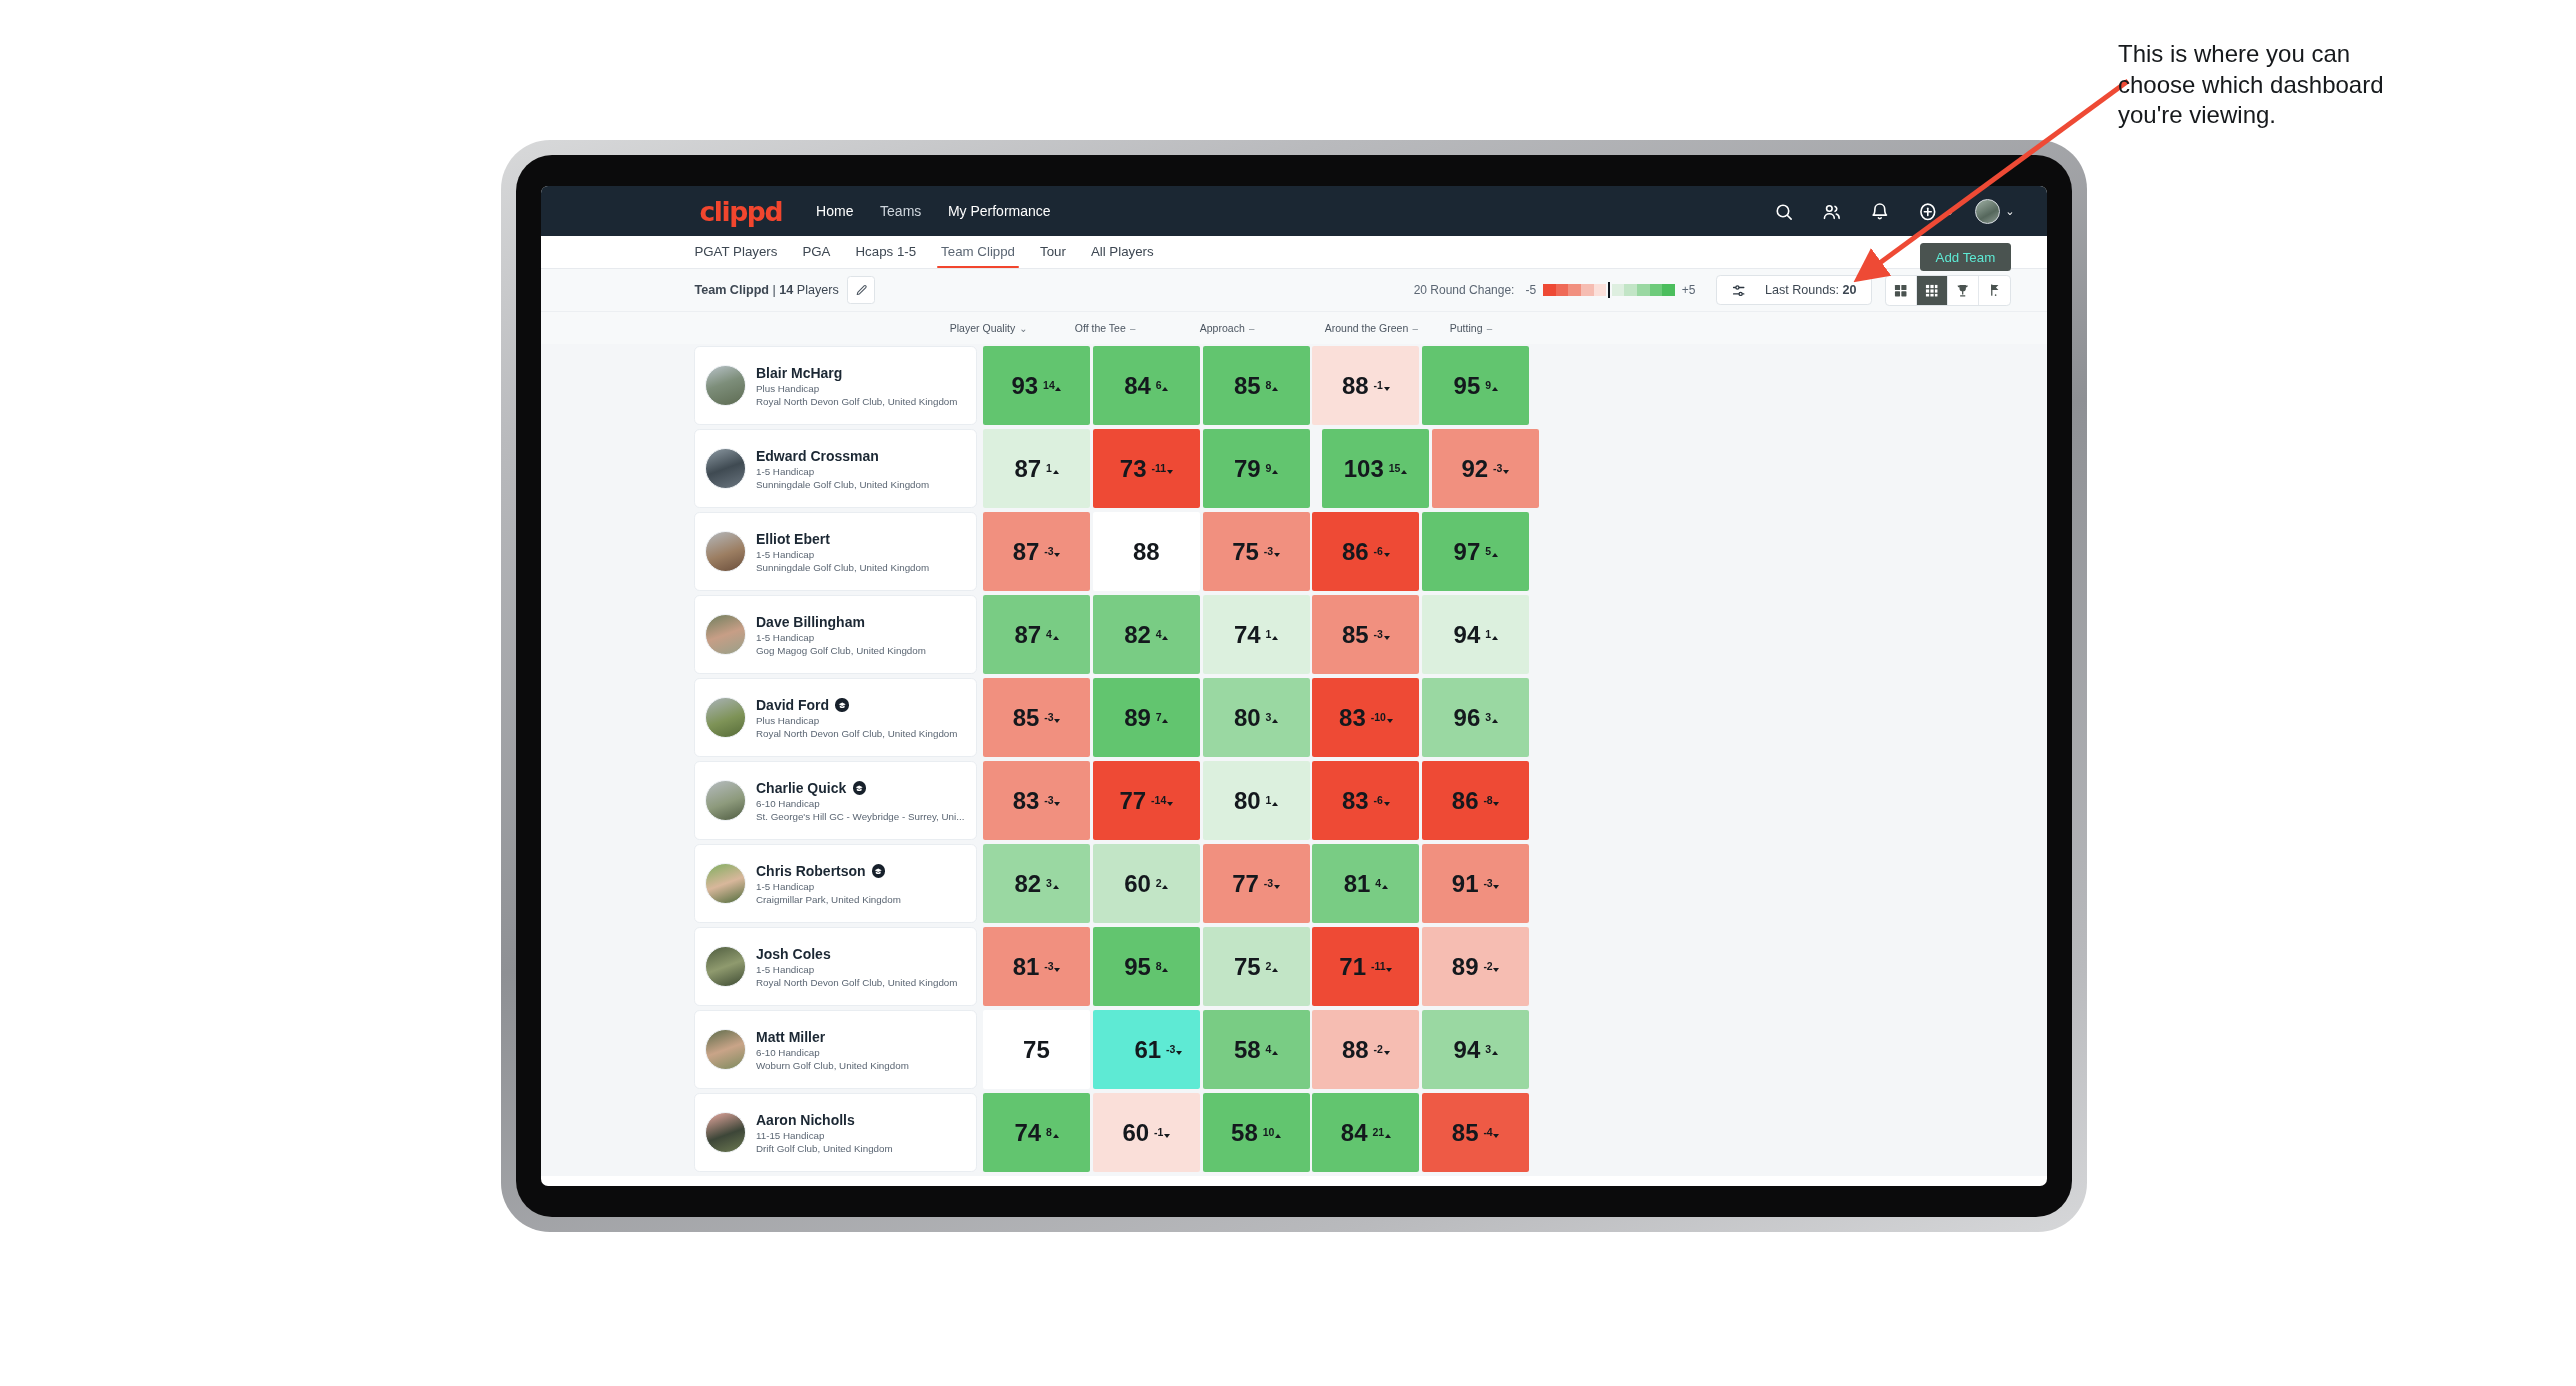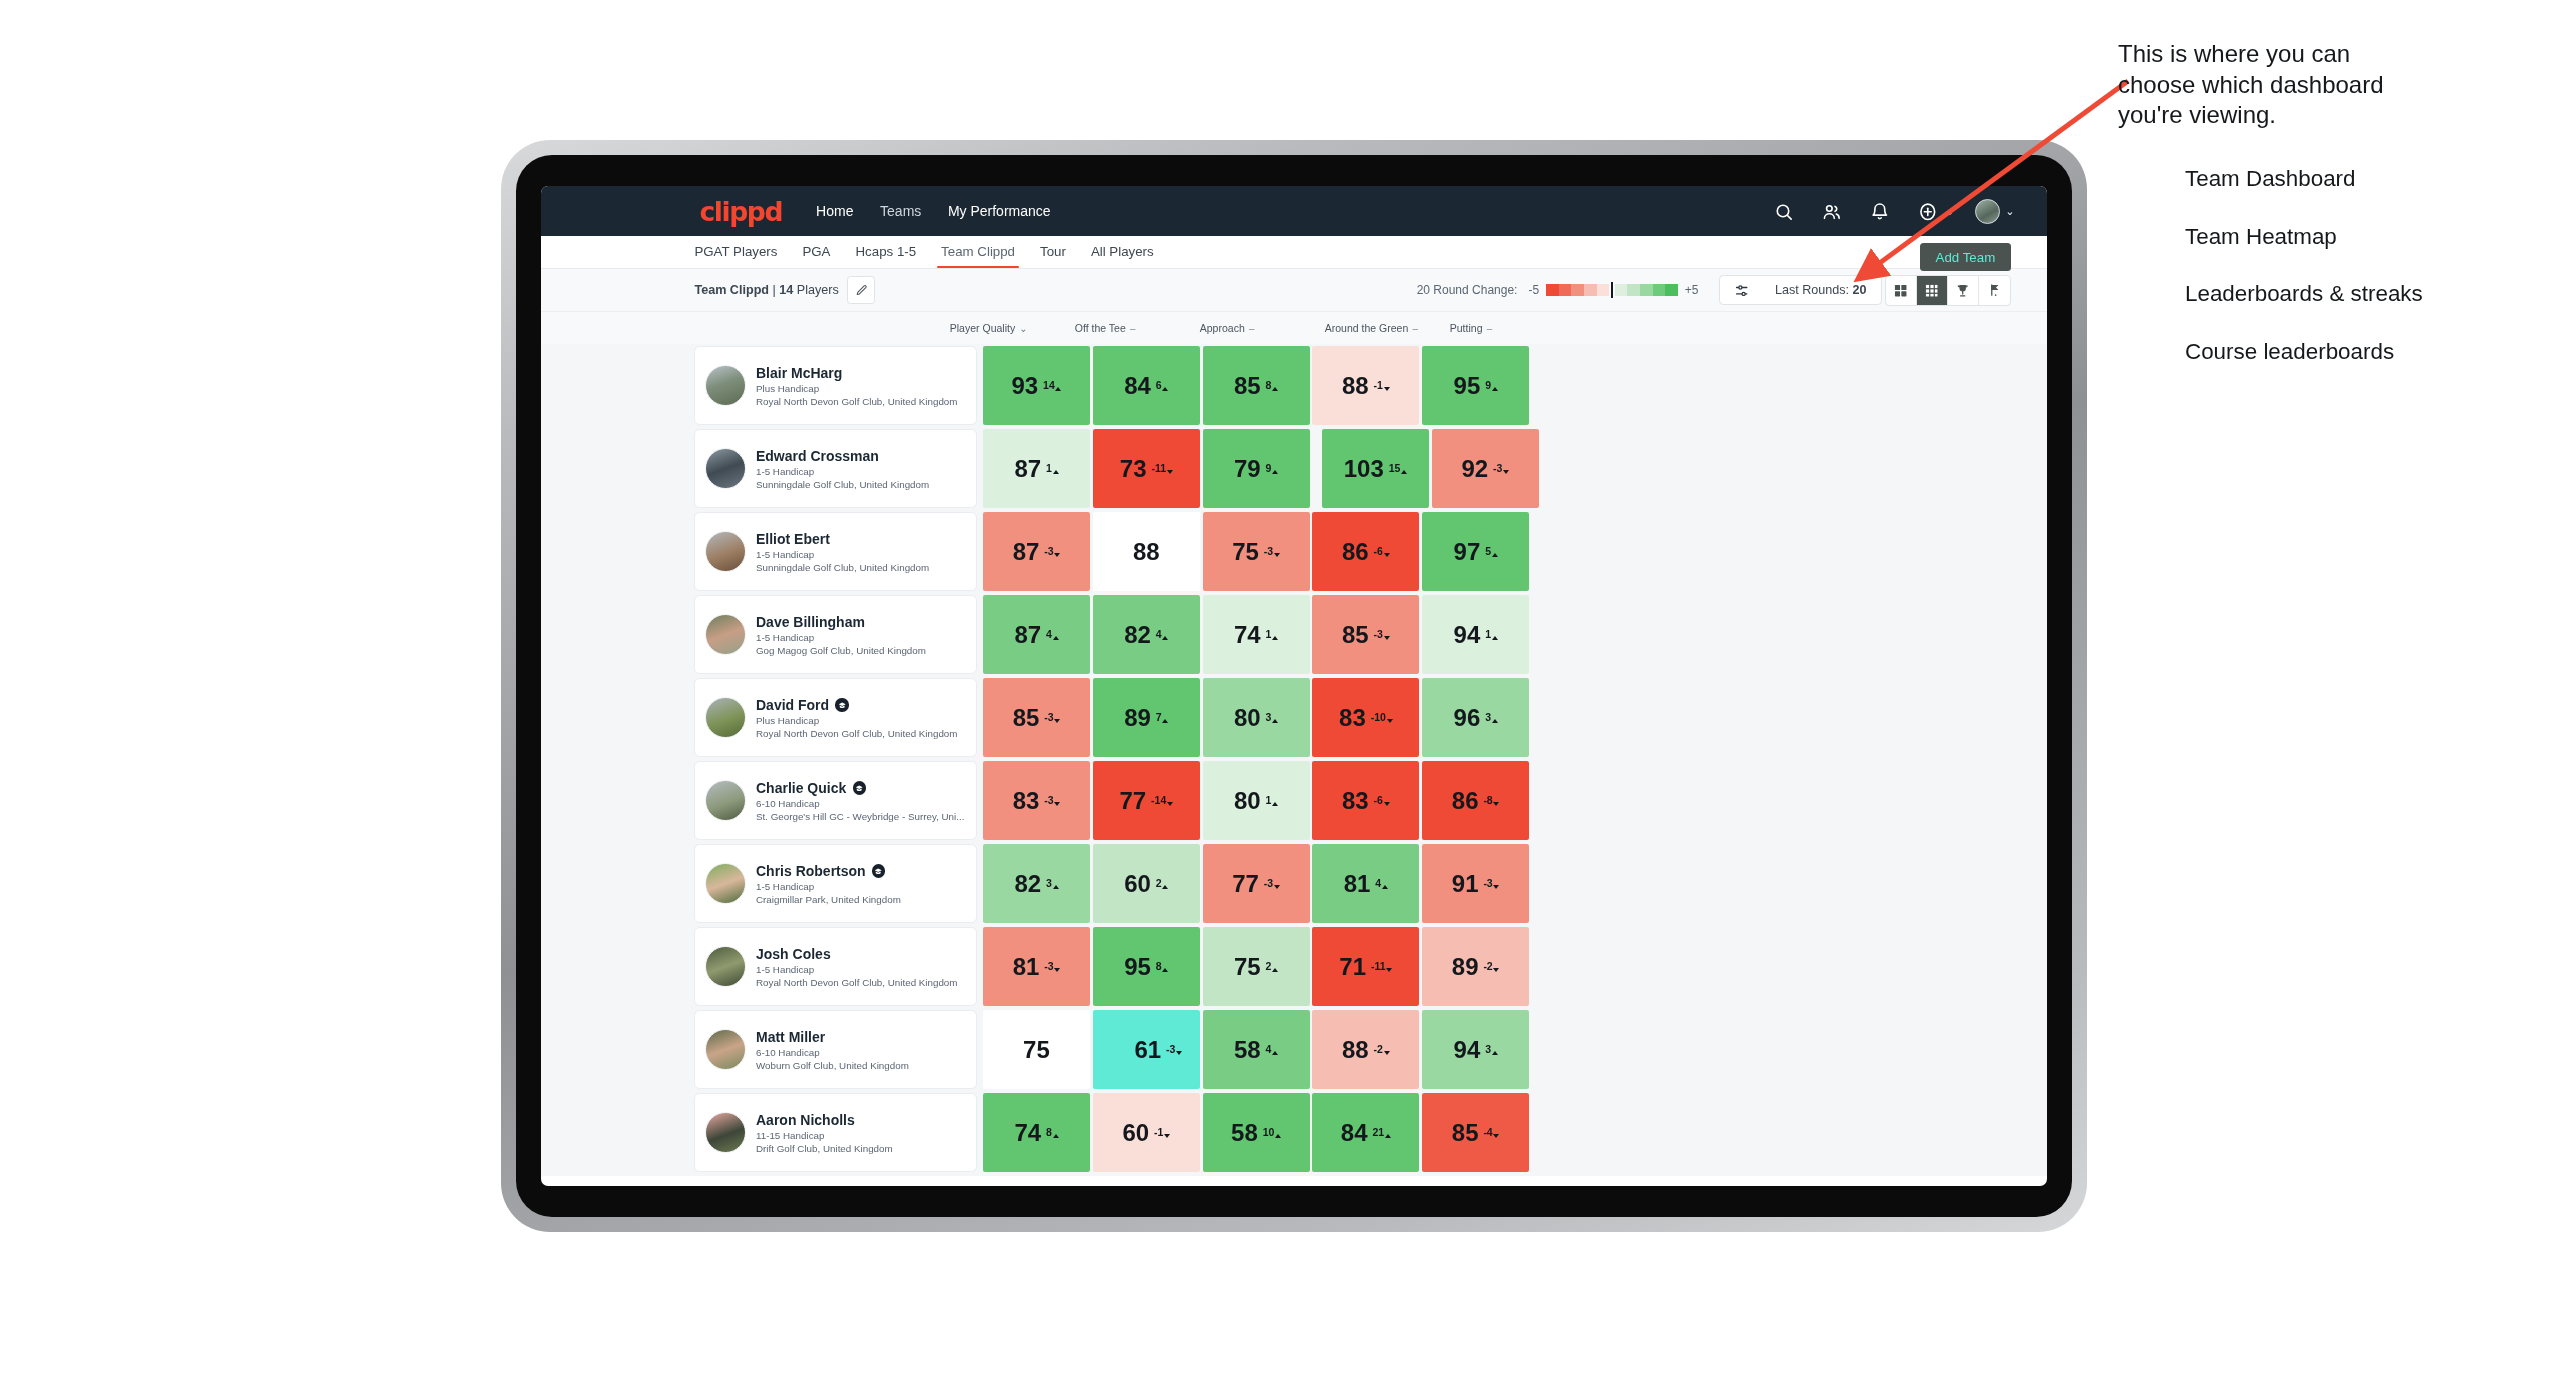--- a/index.html
+++ b/index.html
@@ -114,23 +114,23 @@
   }
   #edit-pencil-btn svg { width: 13.3px; height: 13.3px; color: #4b5560; }
   #filter-spacer { flex: 1; }
   #legend { display: flex; align-items: center; margin-right: 21px; }
   #legend-label { font-size: 12px; color: #5b6673; margin-right: 11.2px; }
   .legend-end { font-size: 12px; color: #5b6673; }
   #legend-scale { display: flex; align-items: center; margin: 0 7px; }
   .sw { width: 12.6px; height: 12px; }
   #legend-tick { width: 2.8px; height: 16px; background: #12181f; margin: 0 1.4px; }
   #last-rounds-btn {
-    display: flex; align-items: center; gap: 25px;
+    display: flex; align-items: center; gap: 18px;
     border: 0.7px solid #dfe4e8; border-radius: 4.2px; background: #ffffff;
-    padding: 6.3px 14px; margin-right: 3px;
+    padding: 6.3px 14px; margin-right: 13px;
   }
   #last-rounds-btn svg { width: 15.4px; height: 15.4px; color: #2c3views; }
   #last-rounds-text { font-size: 12.6px; color: #3d4752; }
   #last-rounds-text b { font-weight: 700; }
   #view-toggle {
     display: flex; border: 0.7px solid #dfe4e8; border-radius: 4.2px;
     overflow: hidden; background: #ffffff;
   }
   .vt-btn {
     width: 31px; height: 29px;
@@ -861,20 +861,14 @@
       <polygon points="0 0, 7 3.5, 0 7" fill="#ee4a35"></polygon>
     </marker>
   </defs>
   <line x1="420" y1="20" x2="38" y2="300" stroke="#ee4a35" stroke-width="7" marker-end="url(#ah)"></line>
 </svg>
 
 <div id="annotation">
   <div id="annot-text">This is where you can
 choose which dashboard
 you're viewing.</div>
-  <div id="annot-list">
-    <div class="annot-item">Team Dashboard</div>
-    <div class="annot-item">Team Heatmap</div>
-    <div class="annot-item">Leaderboards &amp; streaks</div>
-    <div class="annot-item">Course leaderboards</div>
-  </div>
 </div>
 
 
 </body></html>

